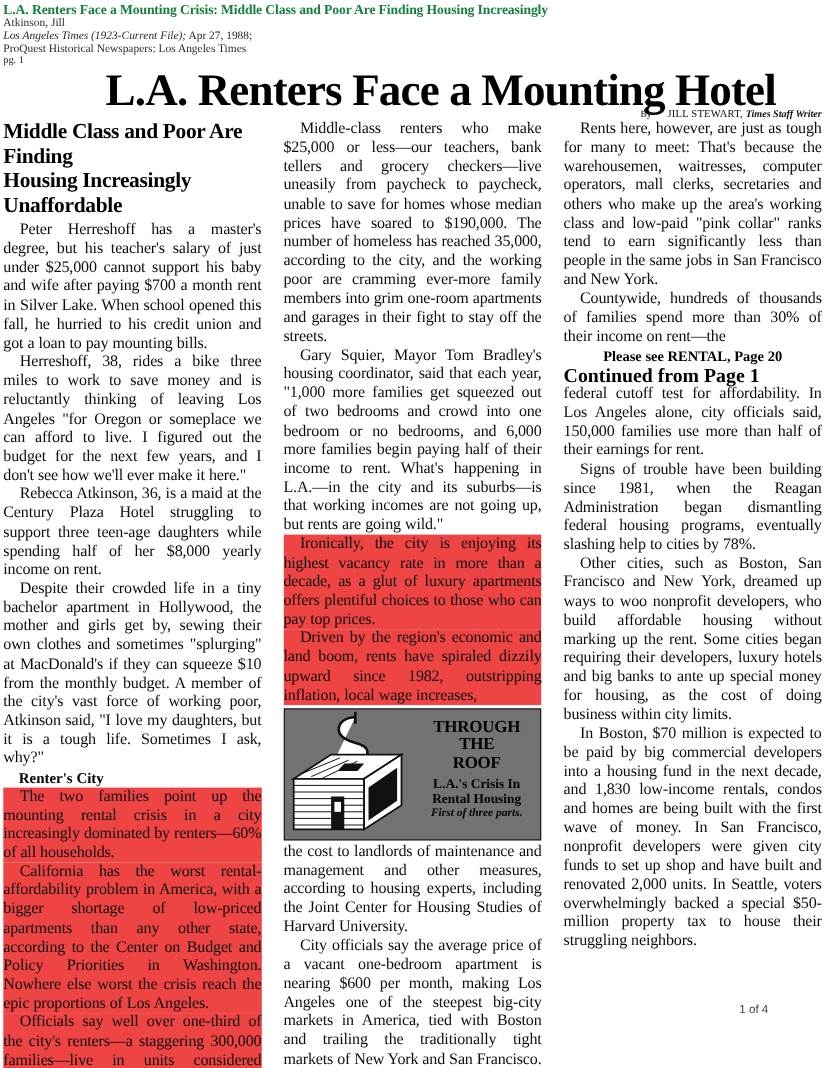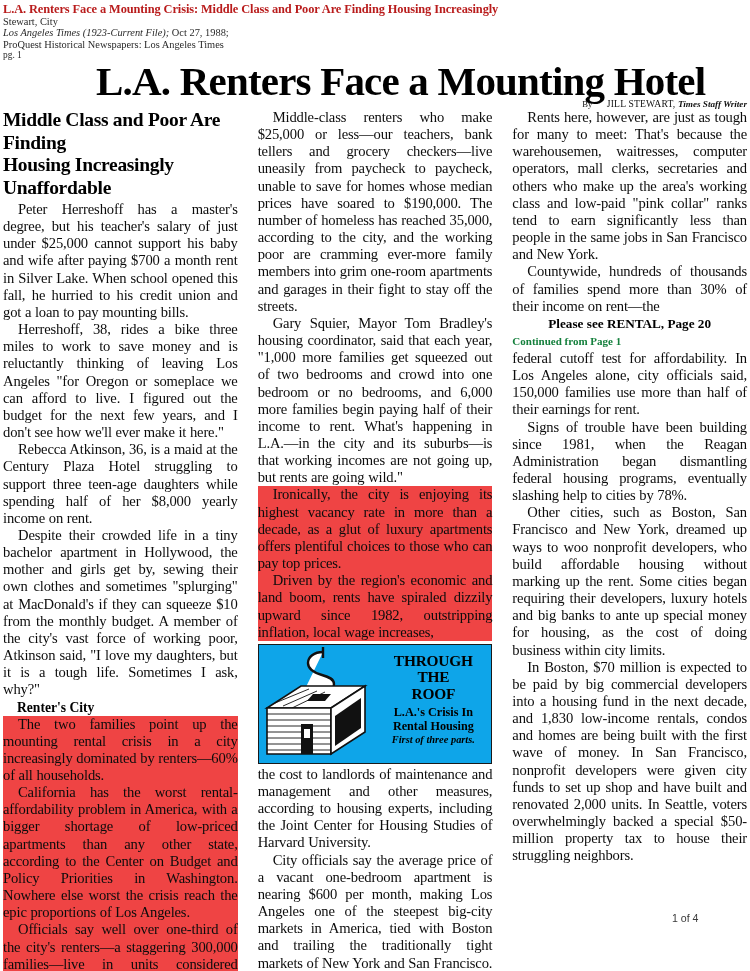--- a/index.html
+++ b/index.html
@@ -19,21 +19,21 @@
   
   .meta {
     padding: 2px 0 0 3px;
   }
   .meta-title {
     font-family: "Liberation Serif", serif;
     font-weight: bold;
     font-size: 12.4px;
     line-height: 14px;
     letter-spacing: -0.1px;
-    color: #b91c1c;
+    color: #15803d;
     white-space: nowrap;
   }
   .meta-line {
     font-size: 10.4px;
     line-height: 11.4px;
     color: #2a2a2a;
   }
   .meta-pg {
     font-size: 9.4px;
     line-height: 11px;
@@ -128,33 +128,33 @@
   .jumpline {
     font-weight: bold;
     font-size: 13.2px;
     line-height: 16px;
     text-align: center;
     margin: 1px 0 0 0;
     color: #000;
   }
   .continued {
     font-weight: bold;
-    font-size: 11px;
+    font-size: 18px;
     line-height: 17px;
     margin: 1px 0 0 0;
-    color: #15803d;
+    color: #000000;
   }
 
   
   .illo {
     border: 1.4px solid #1a1a1a;
     height: 118px;
     margin: 3px 0 2px 0;
     position: relative;
-    background: #0ea5e9;
+    background: #737373;
     overflow: hidden;
   }
   .illo-art {
     position: absolute;
     left: 2px;
     top: 1px;
     width: 126px;
     height: 114px;
   }
   .illo-text {
@@ -197,22 +197,22 @@
     font-family: "Liberation Sans", sans-serif;
     font-size: 10.6px;
     color: #3a3a3a;
   }
 </style>
 </head>
 <body>
 
 <div class="meta">
   <div class="meta-title">L.A. Renters Face a Mounting Crisis: Middle Class and Poor Are Finding Housing Increasingly</div>
-  <div class="meta-line">Stewart, City</div>
-  <div class="meta-line"><i>Los Angeles Times (1923-Current File);</i> <span>Oct 27, 1988;</span></div>
+  <div class="meta-line">Atkinson, Jill</div>
+  <div class="meta-line"><i>Los Angeles Times (1923-Current File);</i> <span>Apr 27, 1988;</span></div>
   <div class="meta-line">ProQuest Historical Newspapers: Los Angeles Times</div>
   <div class="meta-pg">pg. 1</div>
 </div>
 
 <div class="masthead">
   <div class="main-headline">L.A. Renters Face a Mounting Hotel</div>
   <div class="byline">
     <span class="bl-by">By</span>
     <span class="bl-name">JILL STEWART,</span>
     <span class="bl-role">Times Staff Writer</span>

